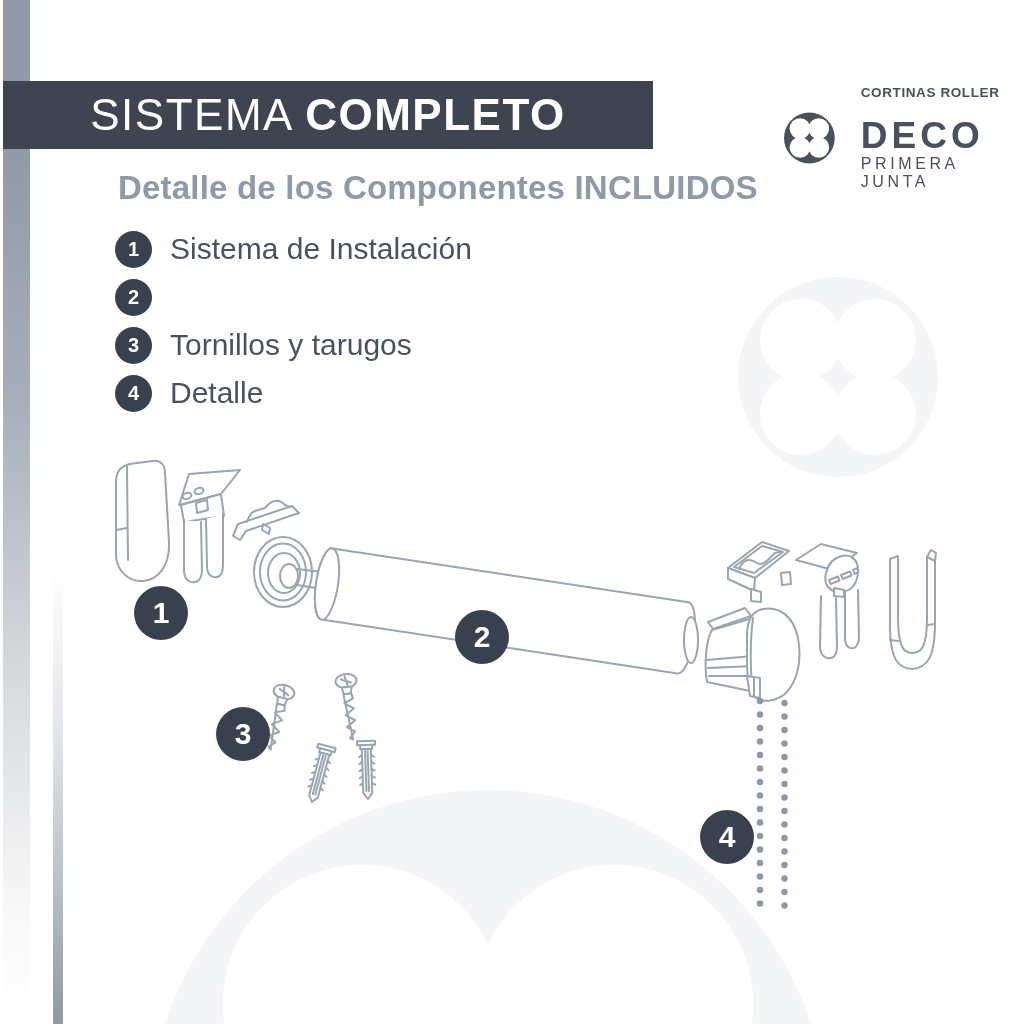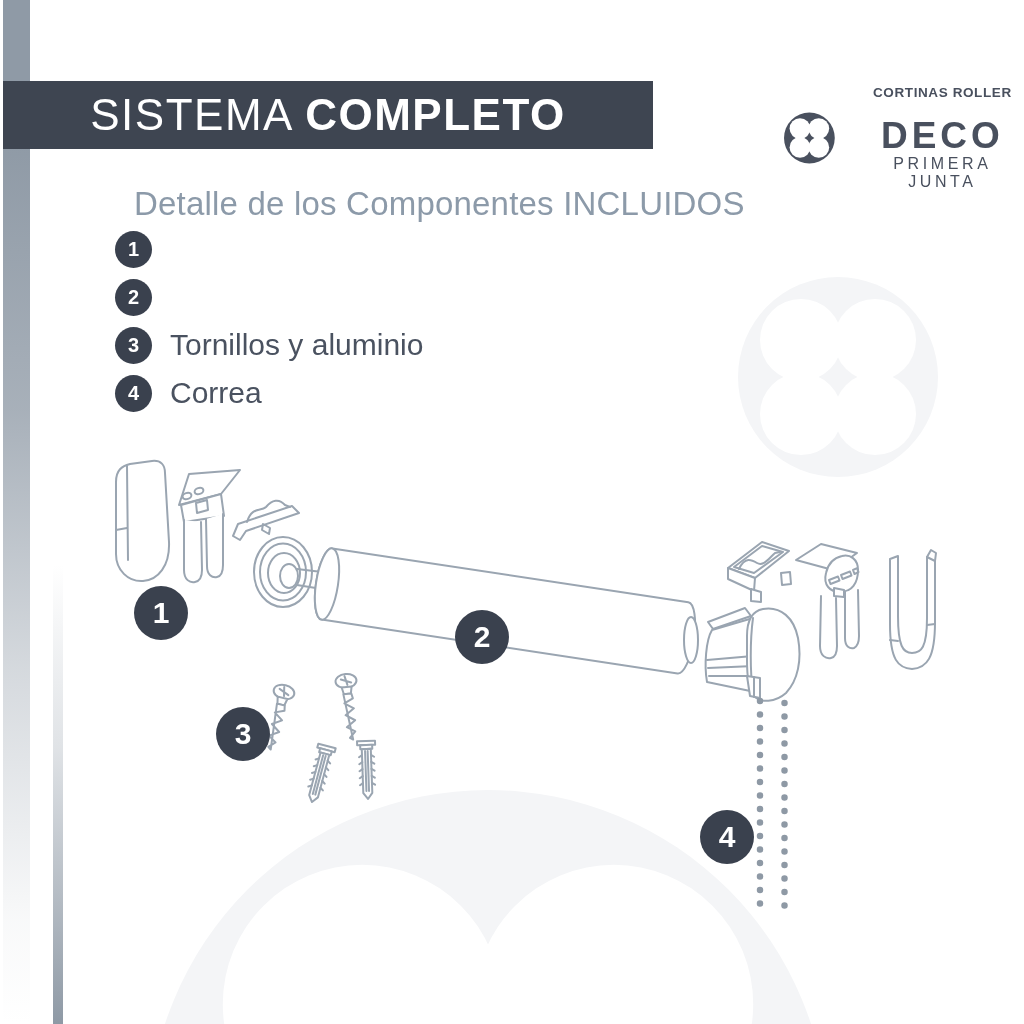--- a/index.html
+++ b/index.html
@@ -28,27 +28,27 @@
   .side-strip{position:absolute;z-index:1;left:53px;top:565px;width:10px;height:459px;
     background:linear-gradient(180deg,rgba(142,153,165,0) 0%,rgba(142,153,165,.28) 40%,
       rgba(142,153,165,.72) 78%,#8e99a5 100%);}
   
   .header-bar{position:absolute;z-index:3;left:3px;top:81px;width:650px;height:68px;
     background:var(--dark);display:flex;align-items:center;justify-content:center;}
   .header-title{color:#fff;font-size:44px;letter-spacing:1.5px;white-space:pre;}
   .header-title .light{font-weight:400;}
   .header-title .bold{font-weight:700;}
   
-  .brand{position:absolute;z-index:3;left:784px;top:85px;display:flex;align-items:center;gap:26px;color:#49505e;text-align:center;}
+  .brand{position:absolute;z-index:3;left:784px;top:85px;display:flex;align-items:center;gap:26px;color:#49505e;}
   .brand-top{font-size:13.5px;font-weight:700;letter-spacing:.6px;}
   .brand-name{font-size:37px;font-weight:700;letter-spacing:4px;line-height:1;margin:17px 0 1px 0;}
   .brand-bottom{font-size:16px;font-weight:400;letter-spacing:3.6px;}
   
-  .subtitle{position:absolute;z-index:3;left:118px;top:169px;margin:16px;
-    font-size:33px;font-weight:400;color:var(--heading);letter-spacing:.2px;}
+  .subtitle{position:absolute;z-index:3;left:118px;top:169px;margin:0;
+    font-size:33px;font-weight:700;color:var(--heading);letter-spacing:.2px;}
   
   .components{position:absolute;z-index:3;left:115px;top:225px;margin:0;padding:0;list-style:none;}
   .components li{display:flex;align-items:center;height:48px;}
   .num-badge{width:37px;height:37px;border-radius:50%;background:var(--badge);color:#fff;
     display:flex;align-items:center;justify-content:center;font-size:20px;font-weight:700;flex:0 0 37px;}
   .comp-label{margin-left:18px;font-size:30px;color:var(--text);}
   
   .diagram{position:absolute;z-index:2;left:0;top:0;}
   .diagram path,.diagram ellipse,.diagram line,.diagram circle{
     fill:none;stroke:var(--line);stroke-width:2;stroke-linejoin:round;stroke-linecap:round;}
@@ -106,31 +106,32 @@
       <div class="brand-name">DECO</div>
       <div class="brand-bottom">PRIMERA JUNTA</div>
     </div>
   </div>
 
   <h2 class="subtitle">Detalle de los Componentes INCLUIDOS</h2>
 
   <ul class="components">
     <li>
       <span class="num-badge">1</span>
+      <span class="comp-label">Sistema de Instalación</span>
     </li>
     <li>
       <span class="num-badge">2</span>
     </li>
     <li>
       <span class="num-badge">3</span>
-      <span class="comp-label">Tornillos y aluminio</span>
+      <span class="comp-label">Tornillos y tarugos</span>
     </li>
     <li>
       <span class="num-badge">4</span>
-      <span class="comp-label">Correa</span>
+      <span class="comp-label">Detalle</span>
     </li>
   </ul>
 
   <svg class="diagram" width="1024" height="1024" viewBox="0 0 1024 1024">
 
     <g>
       <path class="f" d="M116,482 C116,470 122,466 130,464 L152,461 C161,460 165,465 165,473 L169,542 C170,566 158,580 143,581 C128,582 116,570 116,554 Z"></path>
       <path d="M127,466 L128,560"></path>
       <path d="M116,530 L127,528"></path>
     </g>

